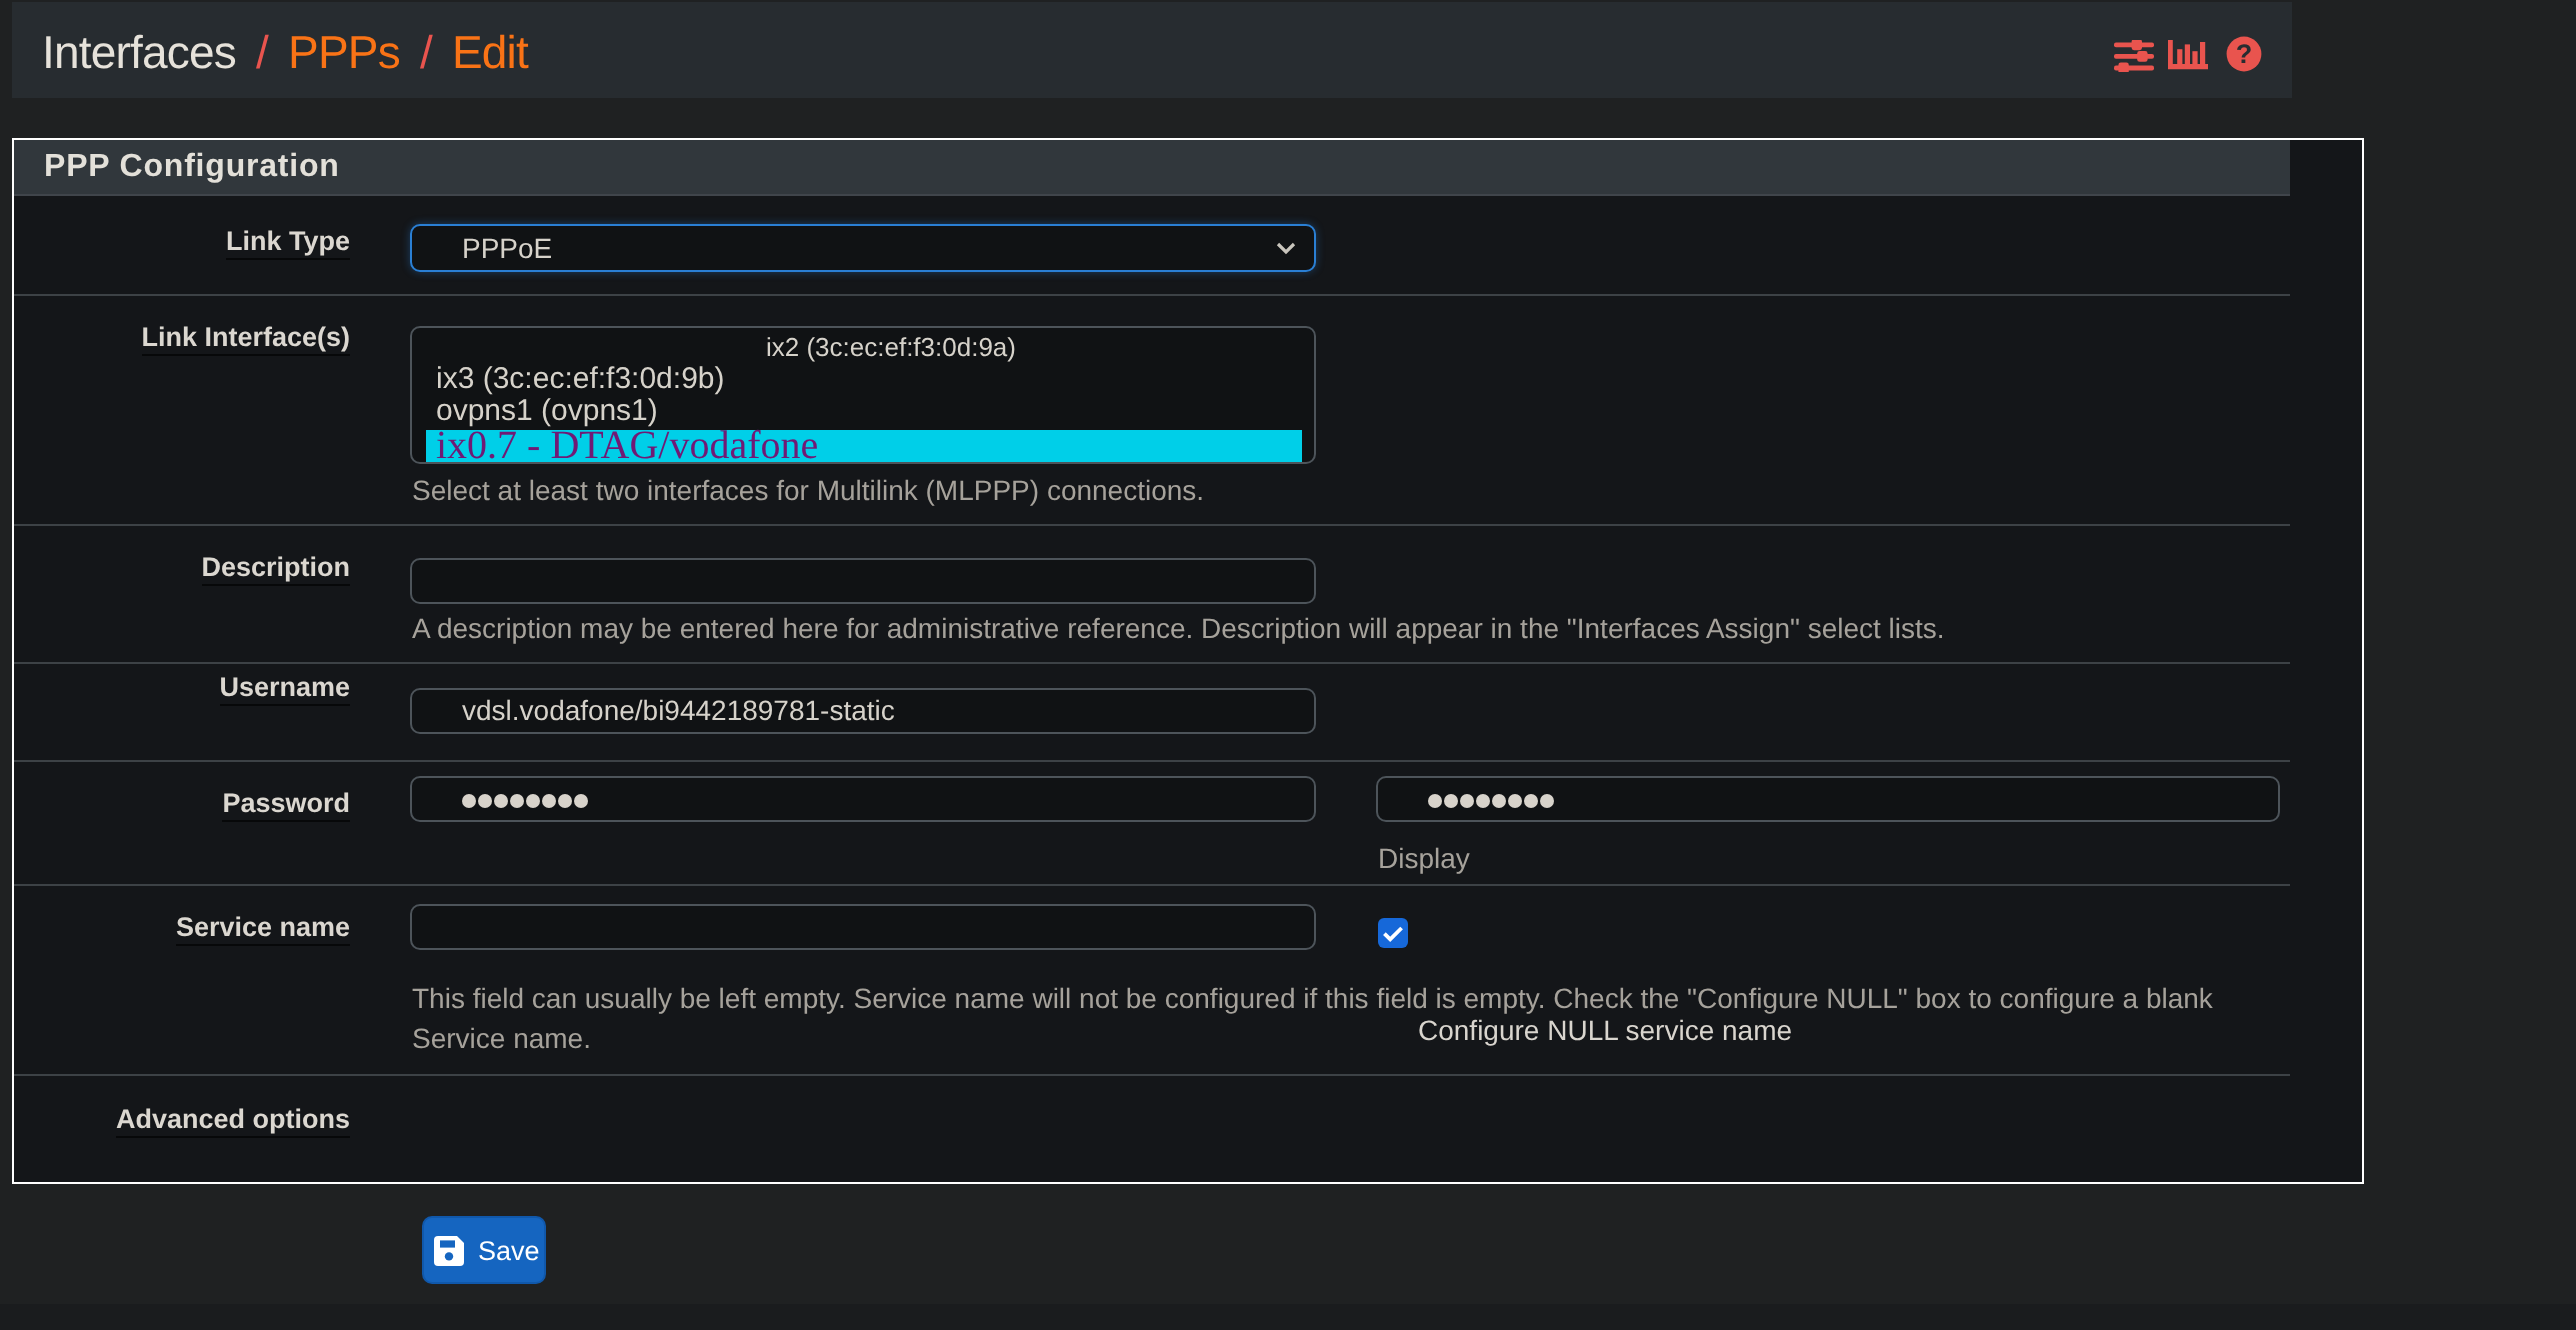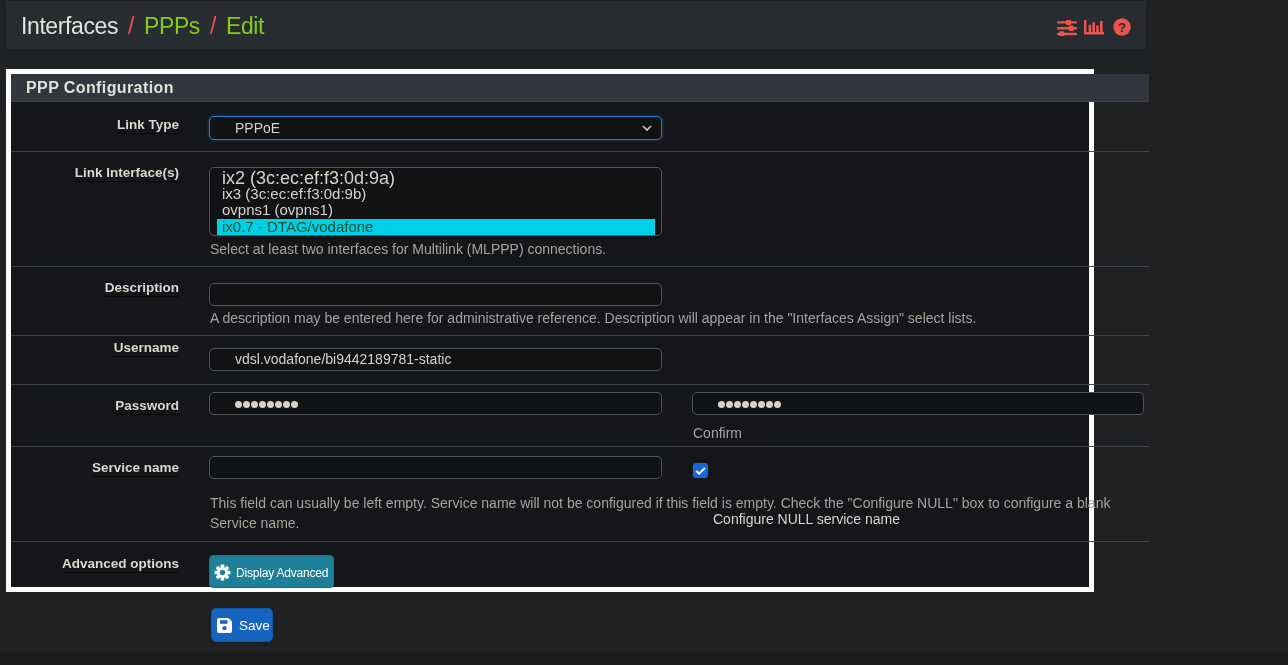--- a/index.html
+++ b/index.html
@@ -1,23 +1,23 @@
 <!DOCTYPE html>
 <html><head>
 <meta charset="utf-8">
 <style>
 * { margin:0; padding:0; box-sizing:border-box; }
 html,body { width:1288px; height:665px; background:#1f2122; font-family:"Liberation Sans", sans-serif; overflow:hidden; position:relative; }
 .footer { position:absolute; left:0; top:652px; width:1288px; height:13px; background:#1a1c1e; }
 .navbar { position:absolute; left:6px; top:1px; width:1140px; height:48px; background:#272c30; }
 .crumbs { position:absolute; left:15px; top:0; height:48px; line-height:49px; font-size:23px; letter-spacing:-0.4px; color:#e6e2da; word-spacing:4px; padding-top:1px; white-space:nowrap; }
 .crumbs .sep { color:#e9544e; }
-.crumbs a { color:#84cc16; text-decoration:none; }
+.crumbs a { color:#f97316; text-decoration:none; }
 .navicon { position:absolute; }
-.panel { position:absolute; left:6px; top:69px; width:1088px; height:523px; background:#141619; border:5px solid #ffffff; }
+.panel { position:absolute; left:6px; top:69px; width:1176px; height:523px; background:#141619; border:1px solid #ffffff; }
 .phead { position:absolute; left:0; top:0; width:1138px; height:28px; background:#31373c; border-bottom:1px solid #40454b; }
 .phead span { position:absolute; left:15px; top:5px; font-size:16px; font-weight:bold; letter-spacing:0.4px; color:#e3e0d9; }
 .sep-row { position:absolute; left:0; width:1138px; height:1px; background:#3d4246; }
 .lbl { position:absolute; left:7px; width:161px; text-align:right; font-size:13.5px; font-weight:bold; color:#dbd7d0; white-space:nowrap; }
 .lbl span { border-bottom:1px solid #070809; padding-bottom:1px; }
 .inp { position:absolute; left:198px; width:453px; height:23px; background:#101214; border:1px solid #4d545a; border-radius:5px; color:#d6d2ca; font-size:14px; line-height:21px; padding:0 25px; }
 .help { position:absolute; left:199px; color:#a6a29b; font-size:14px; line-height:20px; }
 .dots span { display:inline-block; width:7px; height:7px; border-radius:4px; background:#d8d3cb; margin-right:1px; }
 </style>
 </head>
@@ -74,60 +74,45 @@
   <div class="lbl" style="top:386px"><span>Service name</span></div>
   <div class="lbl" style="top:482px"><span>Advanced options</span></div>
 
   <div class="inp" style="top:42px;height:24px;line-height:22px;border-color:#2a7fd4;box-shadow:0 0 4px rgba(40,125,212,0.4);">PPPoE
     <svg style="position:absolute;right:9px;top:8px" width="10" height="7" viewBox="0 0 10 7">
         <path d="M1 1 l4 4 l4 -4" stroke="#c9c5bd" stroke-width="1.6" fill="none"></path>
       </svg>
   </div>
 
   <div class="inp" style="top:93px;height:69px;padding:1px 0;">
-    <div style="position:absolute;left:7px;top:1.5px;width:438px;height:16.4px;padding-left:5px;line-height:16.4px;font-size:18px;">ix2 (3c:ec:ef:f3:0d:9a)</div>
+    <div style="position:absolute;left:18px;top:1.5px;width:438px;height:16.4px;padding-left:5px;line-height:16.4px;font-size:13px;text-align:center;">ix2 (3c:ec:ef:f3:0d:9a)</div>
     <div style="position:absolute;left:7px;top:17.9px;width:438px;height:16.4px;padding-left:5px;line-height:16.4px;font-size:15px;">ix3 (3c:ec:ef:f3:0d:9b)</div>
     <div style="position:absolute;left:7px;top:34.3px;width:438px;height:16.4px;padding-left:5px;line-height:16.4px;font-size:15px;">ovpns1 (ovpns1)</div>
-    <div style="position:absolute;left:7px;top:50.7px;width:438px;height:16.4px;padding-left:5px;line-height:16.4px;font-size:15px;background:#00cfe8;color:#14532d;">ix0.7 - DTAG/vodafone</div>
+    <div style="position:absolute;left:7px;top:50.7px;width:438px;height:16.4px;padding-left:5px;line-height:16.4px;font-size:20px;background:#00cfe8;color:#701a75;font-family:Liberation Serif, serif;">ix0.7 - DTAG/vodafone</div>
   </div>
   <div class="help" style="top:165px">Select at least two interfaces for Multilink (MLPPP) connections.</div>
 
   <div class="inp" style="top:209px"></div>
   <div class="help" style="top:234px">A description may be entered here for administrative reference. Description will appear in the "Interfaces Assign" select lists.</div>
 
   <div class="inp" style="top:274px">vdsl.vodafone/bi9442189781-static</div>
 
   <div class="inp dots" style="top:318px;line-height:8px;padding-top:6px;"><span></span><span></span><span></span><span></span><span></span><span></span><span></span><span></span></div>
   <div class="inp dots" style="top:318px;left:681px;width:452px;line-height:8px;padding-top:6px;"><span></span><span></span><span></span><span></span><span></span><span></span><span></span><span></span></div>
-  <div class="help" style="top:349px;left:682px;">Confirm</div>
+  <div class="help" style="top:349px;left:682px;">Display</div>
 
   <div class="inp" style="top:382px"></div>
   <div style="position:absolute;left:682px;top:389px;width:15px;height:15px;background:#1668d9;border-radius:3px;">
     <svg width="15" height="15" viewBox="0 0 15 15">
         <path d="M3.2 7.8 l2.9 2.9 l5.7 -5.7" stroke="#fff" stroke-width="1.9" fill="none"></path>
       </svg>
   </div>
   <div style="position:absolute;left:702px;top:389px;font-size:14px;color:#d9d5ce;margin-top:48px;">Configure NULL service name</div>
   <div class="help" style="top:419px;width:920px;">This field can usually be left empty. Service name will not be configured if this field is empty. Check the "Configure NULL" box to configure a blank<br>Service name.</div>
 
-  <div style="position:absolute;left:198px;top:481px;width:125px;height:33px;background:#1e7f98;border:1px solid #1b7289;border-radius:4px;color:#fff;">
-    <svg style="position:absolute;left:4px;top:8px" width="17" height="17" viewBox="0 0 17 17">
-      <g fill="#fff">
-        <g transform="translate(8.5 8.5)">
-          <rect x="-1.8" y="-8" width="3.6" height="16" rx="0.8"></rect>
-          <rect x="-1.8" y="-8" width="3.6" height="16" rx="0.8" transform="rotate(45)"></rect>
-          <rect x="-1.8" y="-8" width="3.6" height="16" rx="0.8" transform="rotate(90)"></rect>
-          <rect x="-1.8" y="-8" width="3.6" height="16" rx="0.8" transform="rotate(135)"></rect>
-          <circle cx="0" cy="0" r="5.3"></circle>
-        </g>
-      </g>
-      <circle cx="8.5" cy="8.5" r="2.7" fill="#1e7f98"></circle>
-    </svg>
-    <span style="position:absolute;left:26px;top:10px;font-size:12px;letter-spacing:-0.2px;white-space:nowrap;">Display Advanced</span>
-  </div>
 </div>
 
 <div style="position:absolute;left:211px;top:608px;width:62px;height:34px;background:#1565c0;border:1px solid #1058ab;border-radius:5px;color:#fff;">
   <svg style="position:absolute;left:5px;top:9px" width="15" height="15" viewBox="0 0 15 15">
     <path d="M0 2 a2 2 0 0 1 2-2 h9.5 L15 3.5 V13 a2 2 0 0 1 -2 2 H2 a2 2 0 0 1 -2-2 z" fill="#fff"></path>
     <rect x="3" y="2.2" width="7.5" height="3.6" fill="#1565c0"></rect>
     <circle cx="7.5" cy="10.2" r="2.1" fill="#1565c0"></circle>
   </svg>
   <span style="position:absolute;left:27px;top:9px;font-size:13.5px;">Save</span>
 </div>

